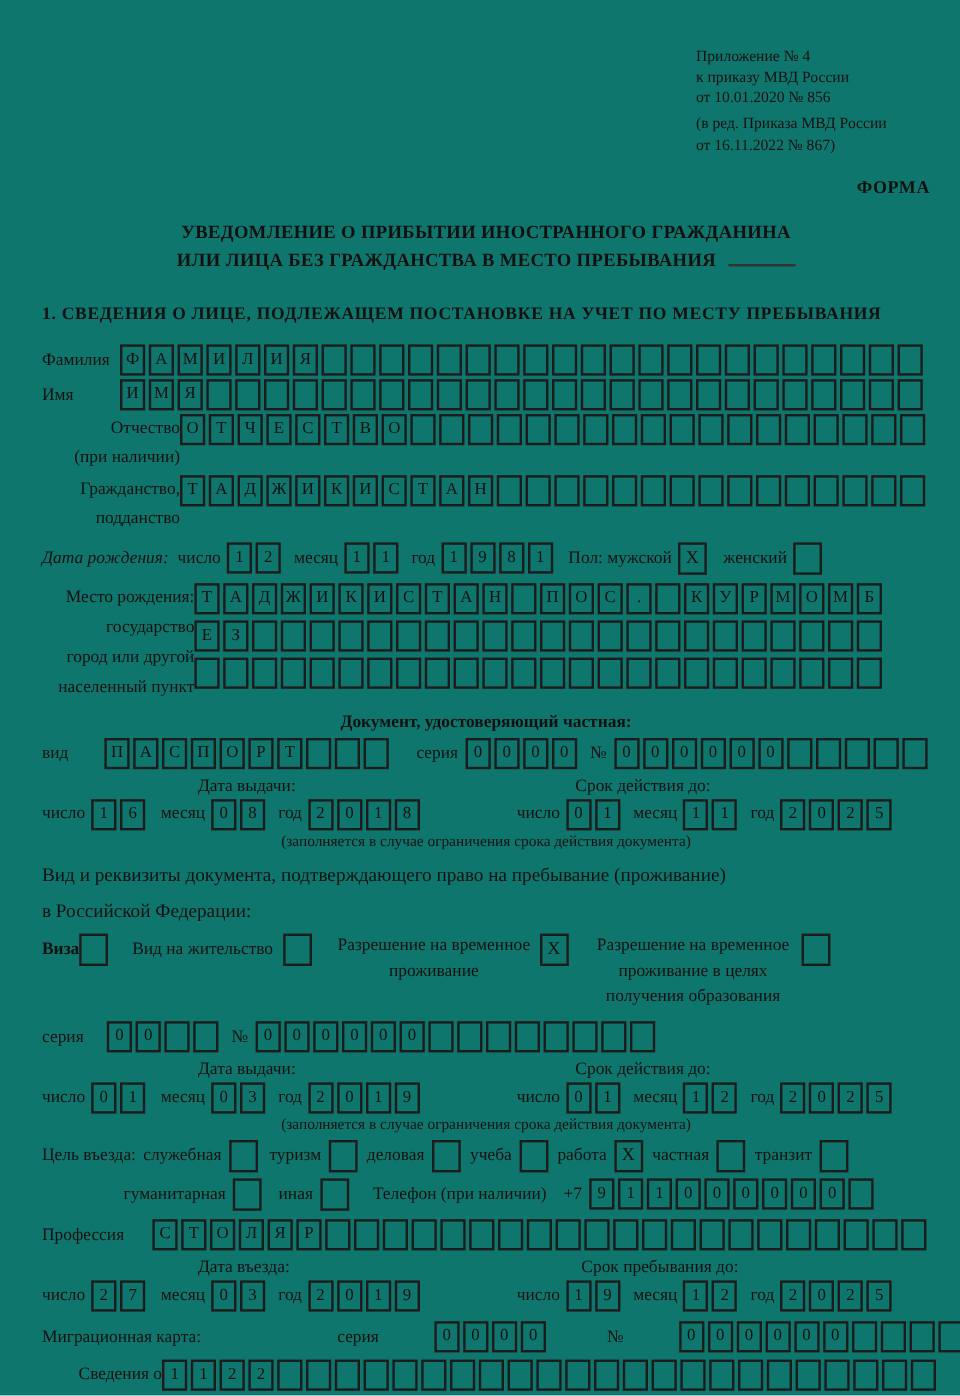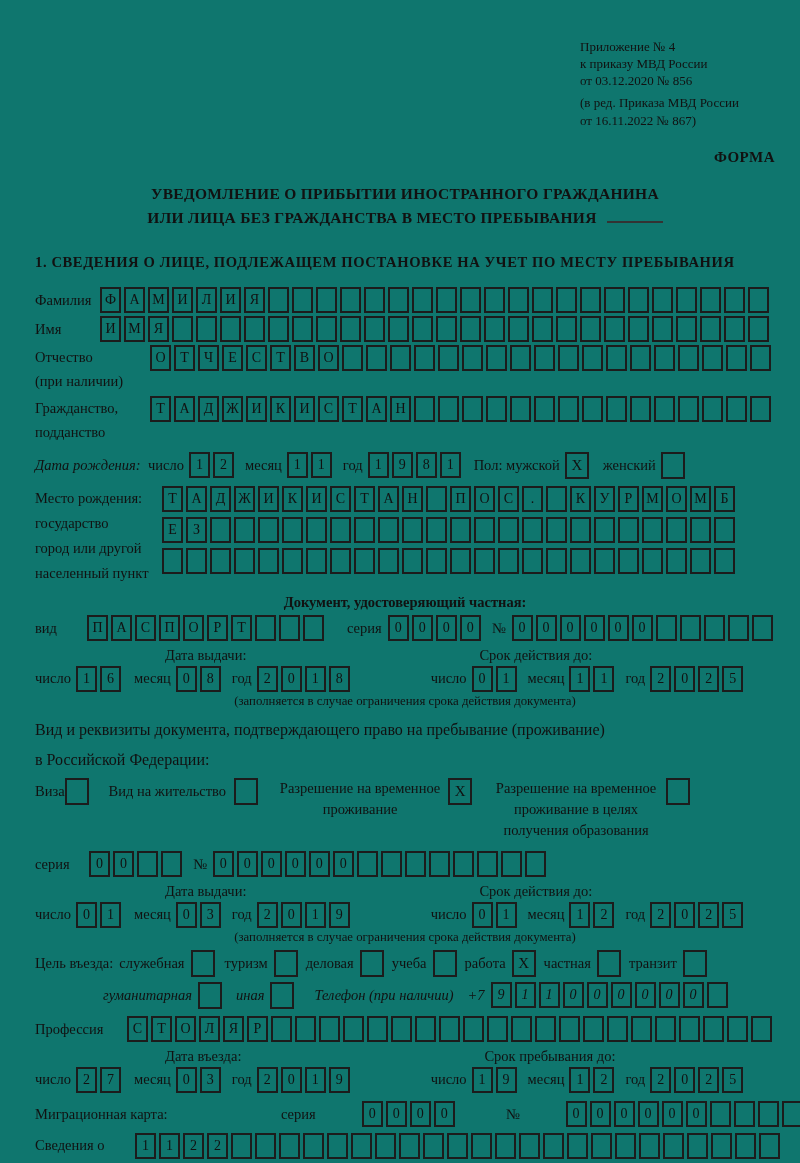--- a/index.html
+++ b/index.html
@@ -14,21 +14,21 @@
   }
   .appendix{width:195px;margin-left:auto;font-size:13px;line-height:1.32;}
   .appendix .blk2{margin-top:5px;}
   .forma{ text-align:right; font-weight:bold; font-size:15px; margin-top:20px; letter-spacing:.5px;}
   .title{ text-align:center; font-weight:bold; font-size:15.5px; margin-top:16px; line-height:1.55; letter-spacing:.3px;}
   .blank-line{display:inline-block;width:56px;height:13px;border-bottom:2px solid #333;margin-left:10px;}
   .sec-heading{ font-weight:bold; font-size:14.6px; margin-top:24px; letter-spacing:.6px; white-space:nowrap;}
 
   .row{display:flex;align-items:flex-start;margin-top:3px;}
   .lbl{font-size:14.5px;line-height:26px;flex:none;}
-  .lbl-2l div{line-height:24px;}
+  .lbl-2l div{line-height:24px;text-align:right;}
   .cells{display:flex;flex:none;flex-wrap:nowrap;}
   .cell{
     box-sizing:border-box;flex:none;
     width:21px;height:26px;margin-right:3px;
     border:2px solid #1c1c1c;
     display:inline-flex;align-items:center;justify-content:center;
     font-size:14px;line-height:1;
   }
   .cb{
     box-sizing:border-box;flex:none;
@@ -48,21 +48,21 @@
   .mr6{margin-right:6px;}
 </style>
 </head>
 <body>
 
 <div class="page">
 
   <div class="appendix">
     <div>Приложение № 4</div>
     <div>к приказу МВД России</div>
-    <div>от 03.12.2020 № 856</div>
+    <div>от 10.01.2020 № 856</div>
     <div class="blk2">(в ред. Приказа МВД России</div>
     <div>от 16.11.2022 № 867)</div>
   </div>
 
   <div class="forma">ФОРМА</div>
 
   <div class="title">
     <div>УВЕДОМЛЕНИЕ О ПРИБЫТИИ ИНОСТРАННОГО ГРАЖДАНИНА</div>
     <div><span>ИЛИ ЛИЦА БЕЗ ГРАЖДАНСТВА В МЕСТО ПРЕБЫВАНИЯ</span><span class="blank-line"></span></div>
   </div>
@@ -405,21 +405,21 @@
           <span class="cell">5</span>
         </span>
     </span>
   </div>
   <div class="note">(заполняется в случае ограничения срока действия документа)</div>
 
   <div class="plain" style="margin-top:6px;">Вид и реквизиты документа, подтверждающего право на пребывание (проживание)</div>
   <div class="plain">в Российской Федерации:</div>
 
   <div class="row" style="margin-top:2px;align-items:flex-start;">
-    <span class="lbl" style="line-height:27px;">Виза</span>
+    <span class="lbl" style="line-height:27px;font-weight:bold;">Виза</span>
     <span class="cb"></span>
     <span class="lbl gap20" style="line-height:27px;margin-right:8px;">Вид на жительство</span>
     <span class="cb"></span>
     <span class="cb-label gap14" style="width:176px;">
       <div>Разрешение на временное</div>
       <div>проживание</div>
     </span>
     <span class="cb">X</span>
     <span class="cb-label gap14" style="width:180px;">
       <div>Разрешение на временное</div>
@@ -512,21 +512,21 @@
     <span class="cb"></span>
     <span class="lbl gap8 mr6">учеба</span>
     <span class="cb"></span>
     <span class="lbl gap8 mr6">работа</span>
     <span class="cb">X</span>
     <span class="lbl gap8 mr6">частная</span>
     <span class="cb"></span>
     <span class="lbl gap8 mr6">транзит</span>
     <span class="cb"></span>
   </div>
-  <div class="row" style="margin-top:5px;align-items:center;font-style:italic;">
+  <div class="row" style="margin-top:5px;align-items:center;">
     <span class="lbl mr6" style="margin-left:68px;">гуманитарная</span>
     <span class="cb"></span>
     <span class="lbl gap14 mr6">иная</span>
     <span class="cb"></span>
     <span class="lbl gap20" style="margin-right:14px;">Телефон (при наличии)</span>
     <span class="lbl mr6">+7</span>
     <span class="cells">
         <span class="cell">9</span>
         <span class="cell">1</span>
         <span class="cell">1</span>

